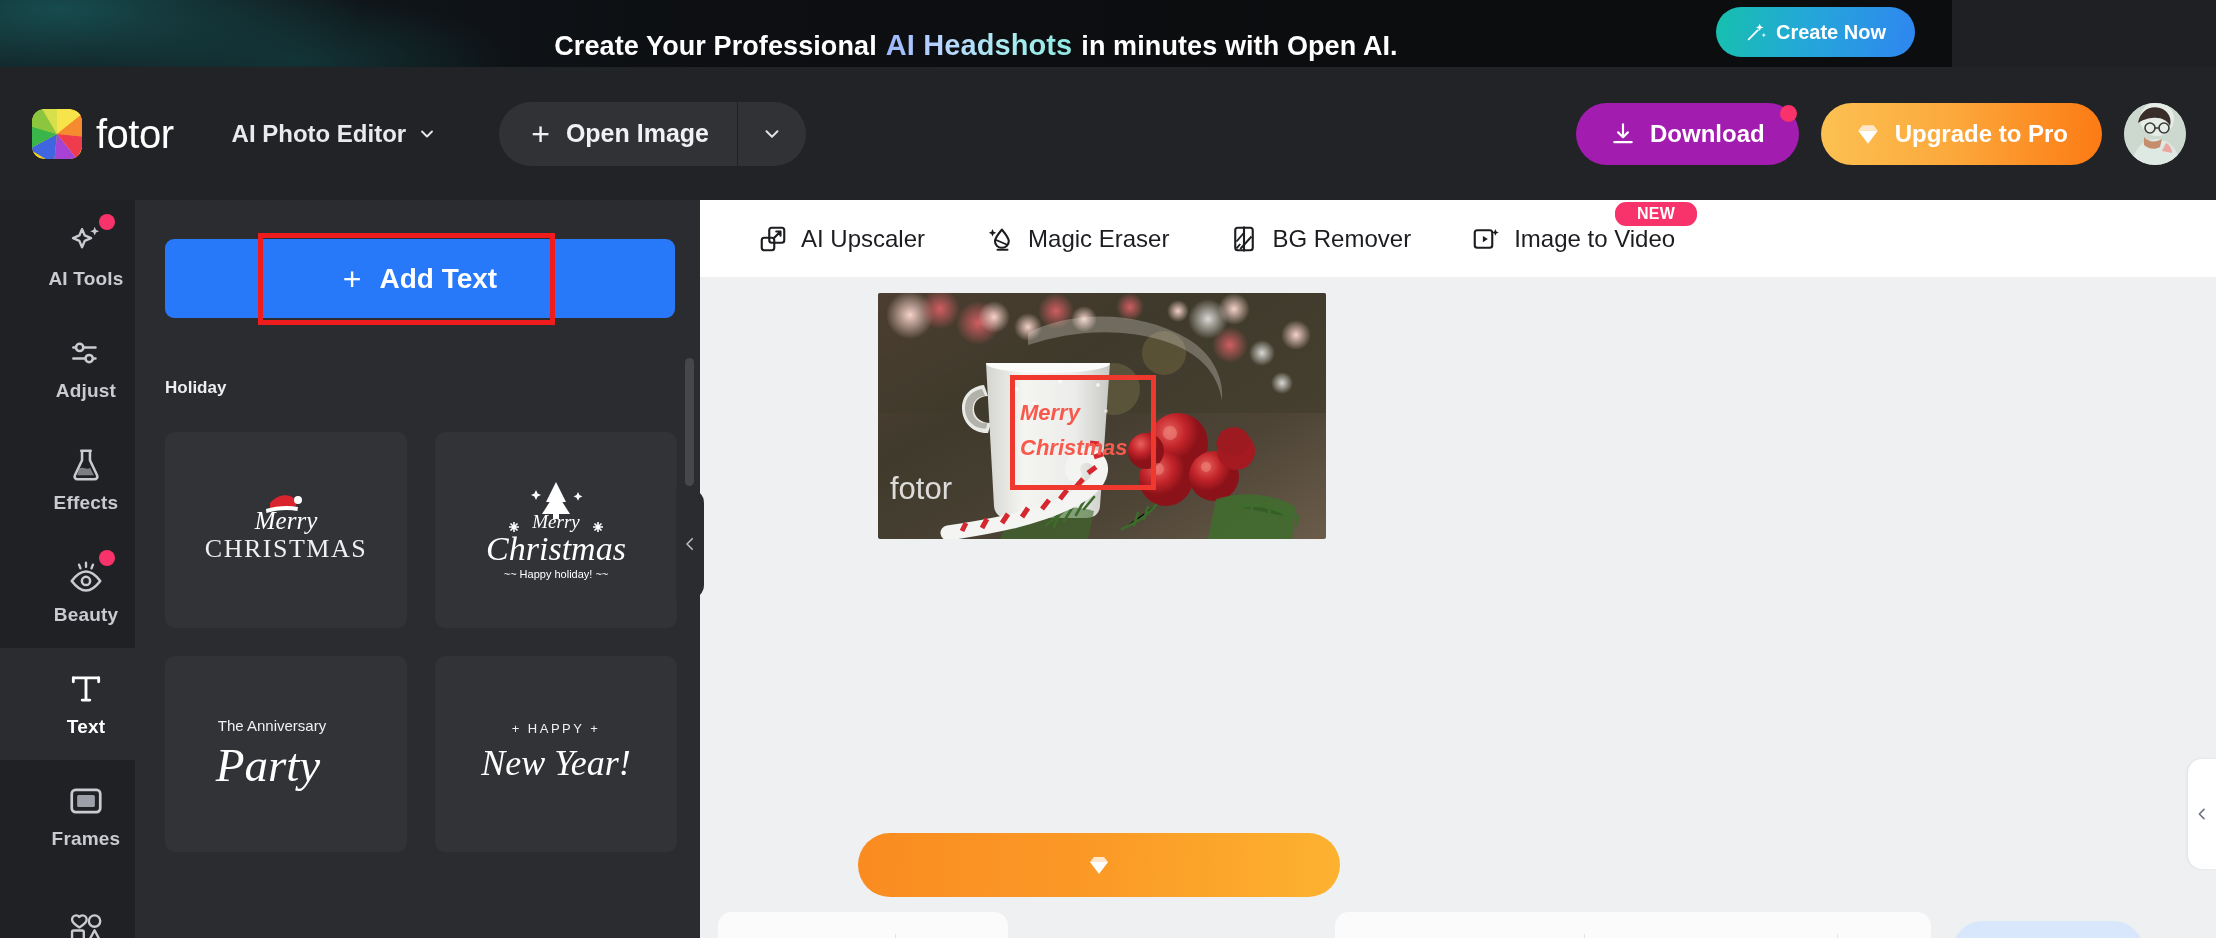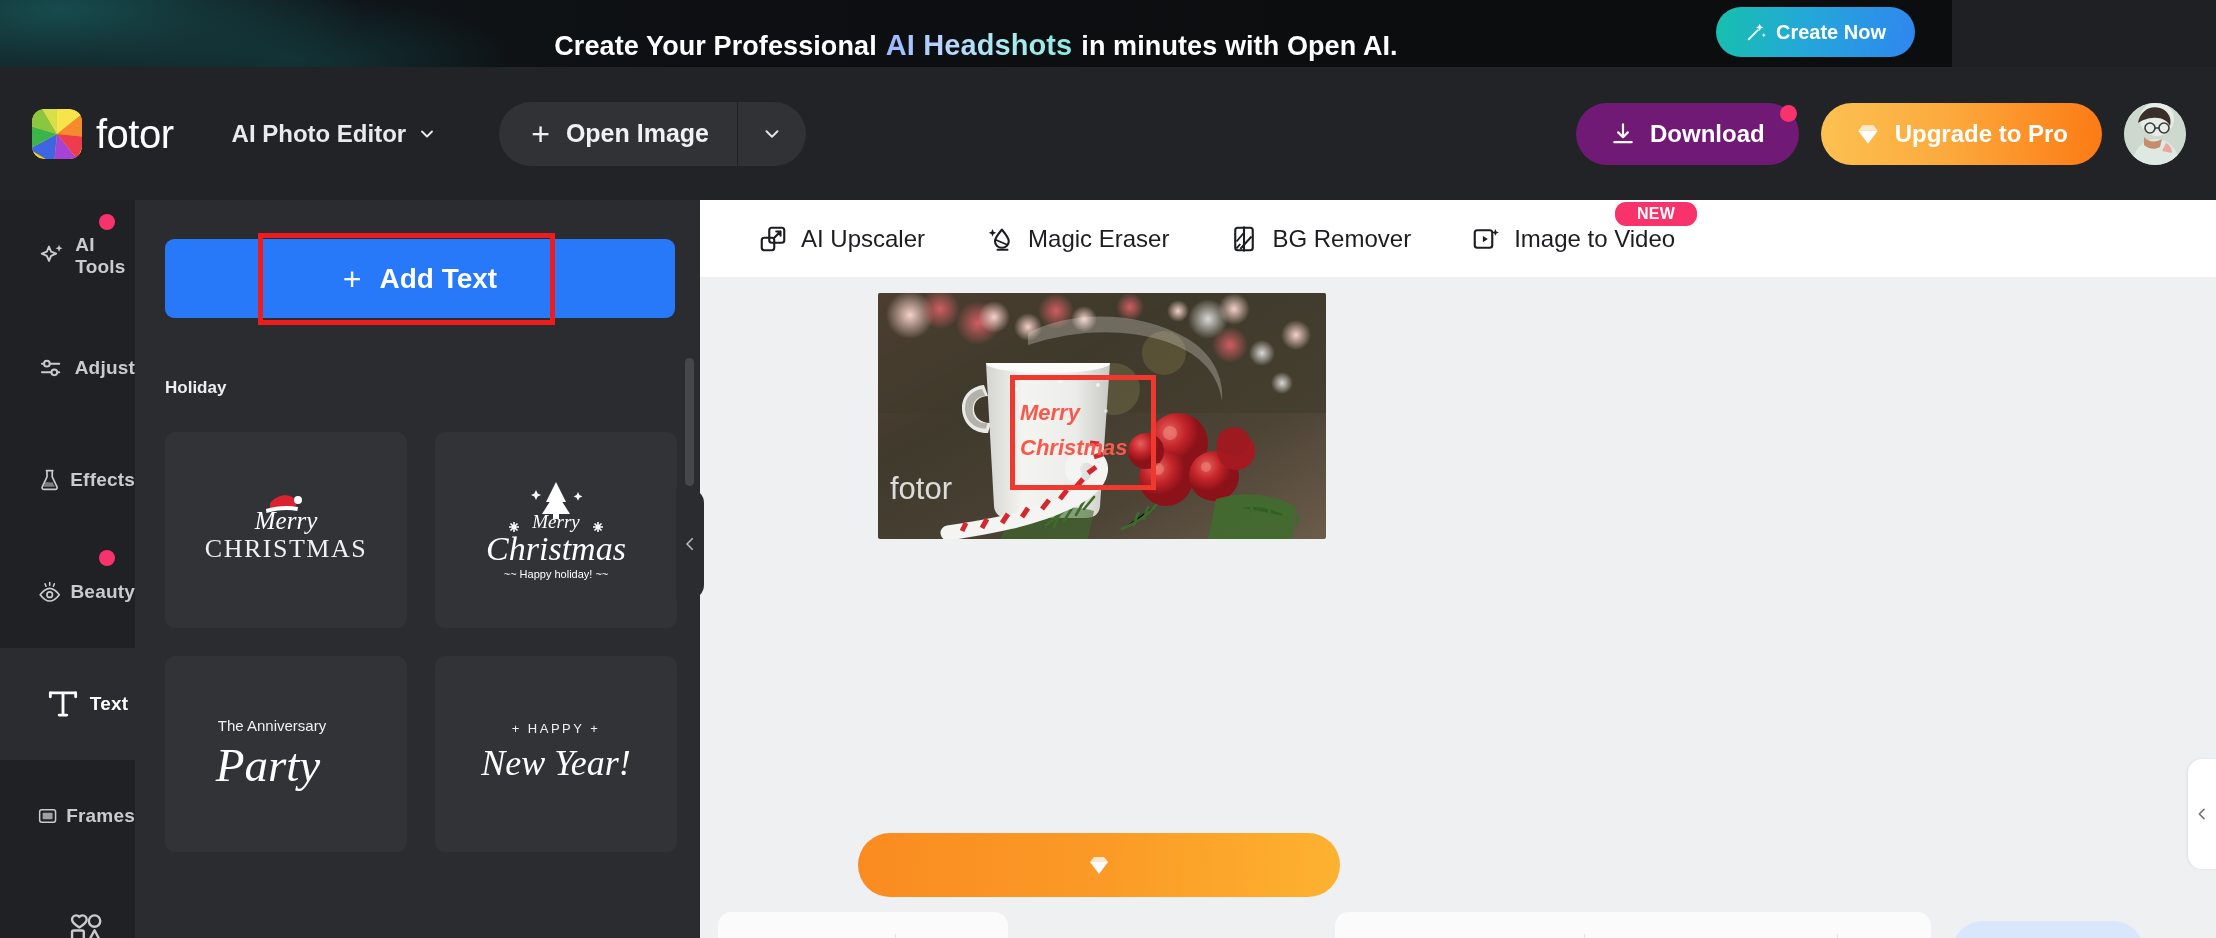--- a/index.html
+++ b/index.html
@@ -70,21 +70,21 @@
   .openimg-arrow {
     width: 68px; height: 100%; display: flex; align-items: center; justify-content: center;
     color: #dfe1e4;
   }
   .hdr-right {
     position: absolute; right: 30px; top: 0; height: 133px;
     display: flex; align-items: center; gap: 22px;
   }
   .btn-download {
     position: relative; height: 62px; padding: 0 34px; border-radius: 31px;
-    background: #701a75; color: #fff; font-size: 24px; font-weight: 700;
+    background: #a21caf; color: #fff; font-size: 24px; font-weight: 700;
     display: flex; align-items: center; gap: 14px; cursor: pointer; border: none;
   }
   .dot-badge {
     position: absolute; right: 2px; top: 2px; width: 17px; height: 17px;
     border-radius: 50%; background: #f8326a;
   }
   .btn-upgrade {
     height: 62px; padding: 0 34px; border-radius: 31px;
     background: linear-gradient(92deg,#fcc152 0%, #fca93c 46%, #fc7a14 100%);
     color: #fff; font-size: 24px; font-weight: 700;
@@ -95,21 +95,21 @@
     overflow: hidden; display: block;
     background: linear-gradient(160deg,#d8e2dc 0%, #b9cfc4 40%, #8f9e93 100%);
   }
 
   
   .rail {
     position: absolute; left: 0; top: 200px; width: 135px; height: 738px;
     background: #202124; overflow: hidden;
   }
   .rail-item {
-    position: relative; height: 112px; display: flex; flex-direction: row;
+    position: relative; height: 112px; display: flex; flex-direction: column;
     align-items: center; justify-content: center; gap: 8px; cursor: pointer;
     color: #c9cbd0;
     padding-left: 37px;
   }
   .rail-item.active { background: #2b2c30; }
   .rail-label { font-size: 19px; font-weight: 700; letter-spacing: .2px; }
   .rail-item.active .rail-label { color: #fff; }
   .rail-dot {
     position: absolute; right: 20px; top: 14px; width: 16px; height: 16px;
     border-radius: 50%; background: #f8326a;

